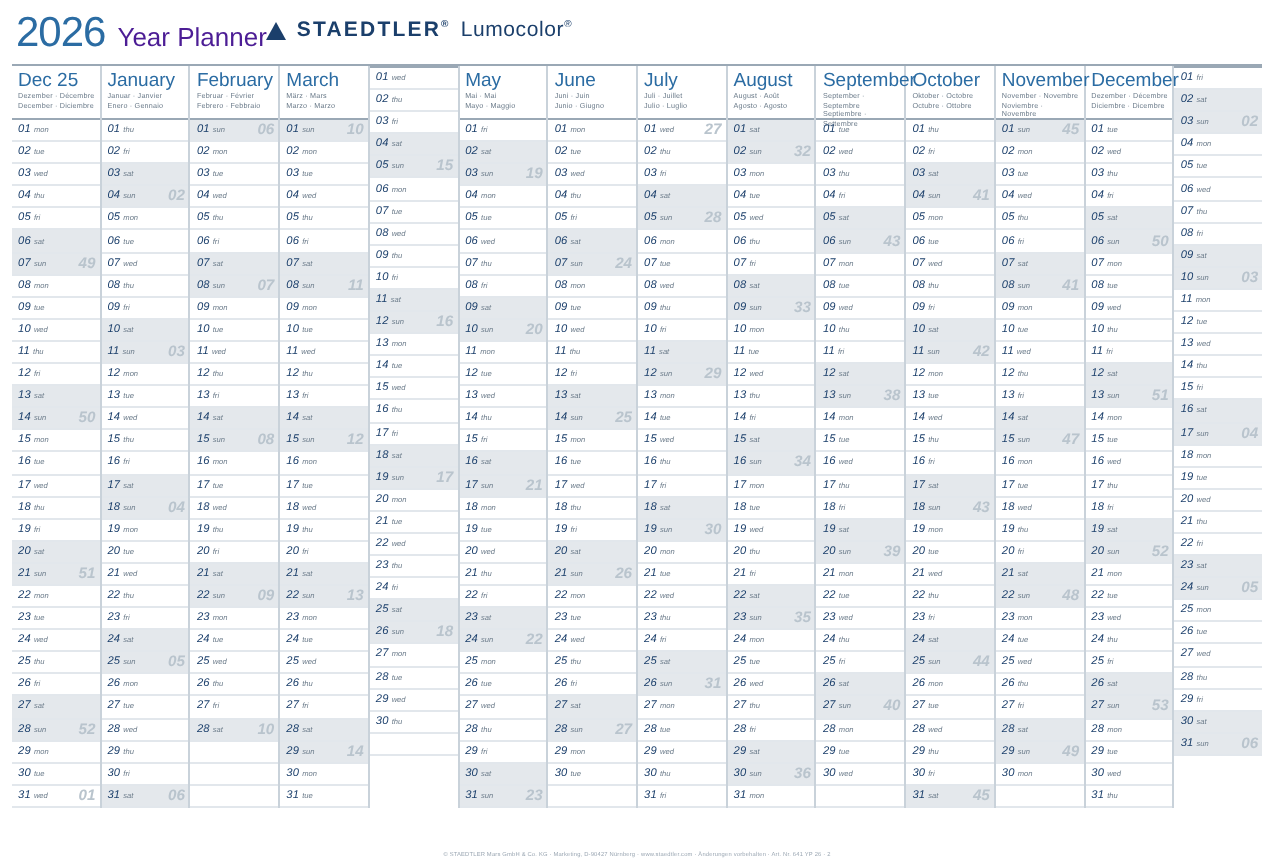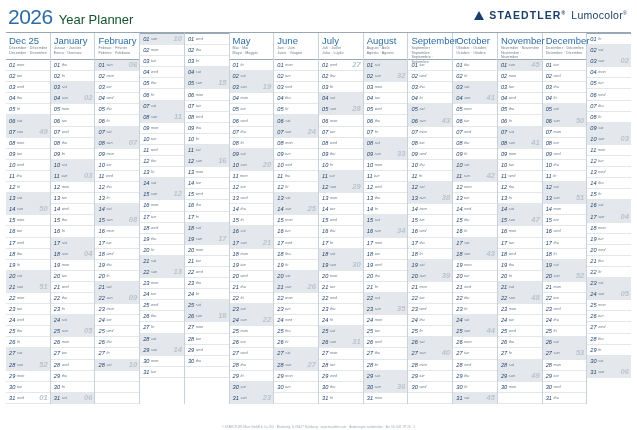--- a/index.html
+++ b/index.html
@@ -5,24 +5,24 @@
   html,body{margin:0;padding:0;}
   body{
     width:637px;height:430px;
     background:#ffffff;
     font-family:"Liberation Sans", sans-serif;
     color:#1b3f6b;
     overflow:hidden;
   }
   .page{position:relative;width:637px;height:430px;box-sizing:border-box;padding:6px 6px 0 6px;}
   
-  .topbar{display:flex;align-items:flex-start;justify-content:space-between;height:26px;}
+  .topbar{display:flex;align-items:flex-start;justify-content:flex-start;height:26px;}
   .title-wrap{display:flex;align-items:baseline;gap:6px;padding-left:2px;}
   .year{font-size:21px;font-weight:400;color:#2b6ca3;letter-spacing:-0.5px;line-height:21px;}
-  .planner{font-size:13px;color:#14532d;line-height:21px;}
+  .planner{font-size:13px;color:#4c1d95;line-height:21px;}
   .brand{display:flex;align-items:center;gap:5px;padding-right:4px;padding-top:3px;}
   .brand-tri{width:0;height:0;border-left:5px solid transparent;border-right:5px solid transparent;border-bottom:9px solid #1b3f6b;}
   .brand-name{font-size:10.5px;font-weight:bold;letter-spacing:1.1px;color:#1b3f6b;}
   .brand-sup{font-size:5px;vertical-align:super;}
   .brand-sub{font-size:10.5px;color:#1b3f6b;letter-spacing:0.3px;}
   
   .grid{display:flex;width:625px;border-top:1px solid #9aa8b5;}
   .col{flex:1 1 0;min-width:0;border-right:1px solid #c9d2da;}
   .col:last-child{border-right:none;}
   .colhead{padding:2px 2px 1px 3px;height:26px;box-sizing:border-box;}
@@ -469,20 +469,25 @@
             <span class="dnum">28</span>
             <span class="dab">sat</span>
             <span class="wk">10</span>
           </div>
           <div class="day empty"></div>
           <div class="day empty"></div>
           <div class="day empty"></div>
         </div>
       </div>
       <div class="col">
+        <div class="colhead">
+          <div class="m-name">March</div>
+          <div class="m-sub">März · Mars</div>
+          <div class="m-sub">Marzo · Marzo</div>
+        </div>
         <div class="days">
           <div class="day shade">
             <span class="dnum">01</span>
             <span class="dab">sun</span>
             <span class="wk">10</span>
           </div>
           <div class="day">
             <span class="dnum">02</span>
             <span class="dab">mon</span>
           </div>

